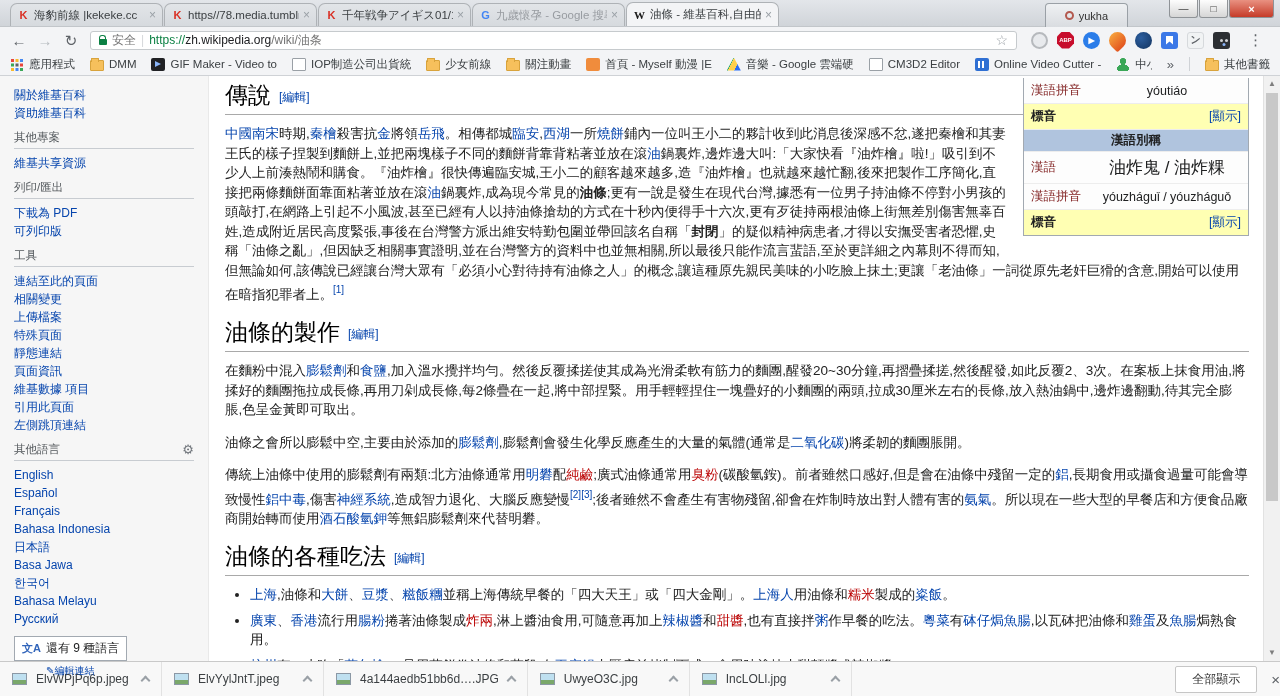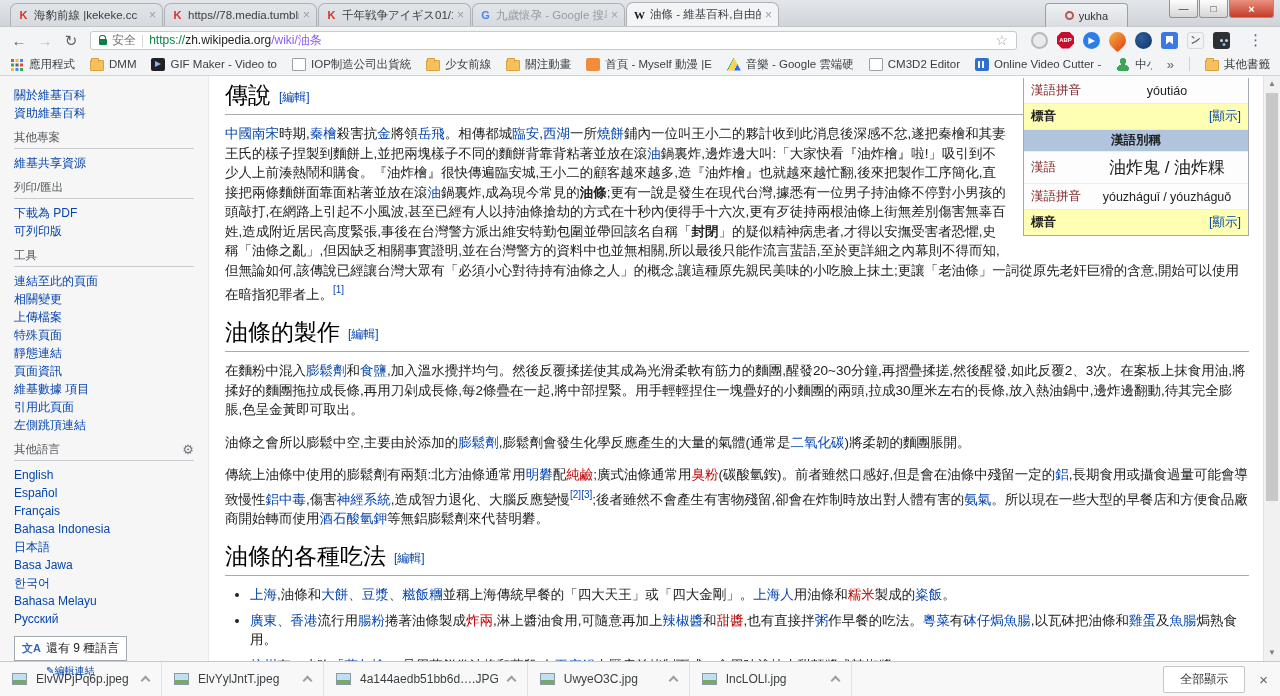--- a/index.html
+++ b/index.html
@@ -25,21 +25,21 @@
   .navbar{height:26px;background:#f3f4f6;display:flex;align-items:center;padding:0 8px;gap:4px}
   .nav-ico{font-size:15px;color:#5f6368;width:22px;text-align:center;line-height:1}
   .nav-ico.fwd{color:#b7bbbf}
   .omnibox{flex:1;height:19px;background:#fff;border:1px solid #c6cacd;border-radius:3px;display:flex;align-items:center;padding:0 8px;font-size:12px;gap:5px;margin:0 4px}
   .lock{width:8px;height:6px;background:#0b8043;border-radius:1px;position:relative;margin-top:3px}
   .lock::before{content:'';position:absolute;width:5px;height:5px;border:1.5px solid #0b8043;border-bottom:none;border-radius:3px 3px 0 0;top:-4px;left:0}
   .secure{color:#737373}
   .omni-sep{color:#d5d8db}
   .url{color:#0b8043}
   .url .host{color:#202124}
-  .url .path{color:#8b5cf6}
+  .url .path{color:#737373}
   .omni-star{margin-left:auto;color:#9aa0a6;font-size:14px}
   .extensions{display:flex;gap:9px;align-items:center;margin:0 6px}
   .ext{width:17px;height:17px;border-radius:3px;display:flex;align-items:center;justify-content:center;font-size:8px;font-weight:bold;color:#fff;position:relative}
   .ext-graycircle{background:#e8eaed;border:2px solid #b6b9bd;border-radius:50%}
   .ext-abp{background:#c70d2c;clip-path:polygon(29% 0,71% 0,100% 29%,100% 71%,71% 100%,29% 100%,0 71%,0 29%);font-size:6px}
   .ext-rocket{background:#2b7de9;border-radius:50%;font-size:8px}
   .ext-flame{background:linear-gradient(#f6a13c,#e2541f);border-radius:50% 50% 50% 2px;transform:rotate(-45deg)}
   .ext-globe{background:radial-gradient(circle at 35% 35%,#2c5e9e,#12335f);border-radius:50%}
   .ext-bookmarkblue{background:#3b78e7}
   .ext-bookmarkblue::after{content:'';width:7px;height:9px;background:#fff;clip-path:polygon(0 0,100% 0,100% 100%,50% 68%,0 100%)}
@@ -105,21 +105,21 @@
   .sb-arrow{height:16px;color:#7e7e7e;font-size:8px;text-align:center;line-height:16px}
   .sb-arrow.down{position:absolute;bottom:0;left:0;right:0}
   .sb-thumb{position:absolute;top:17px;height:408px;left:2px;right:2px;background:#c8c8c8}
 
   
   .dlbar{height:35px;background:#f8f8f8;border-top:1px solid #c9c9c9;display:flex;align-items:center;font-size:12px;color:#3c4043}
   .dl-item{display:flex;align-items:center;gap:9px;padding:15px 12px;height:100%;border-right:1px solid #e2e2e2;min-width:162px;cursor:pointer}
   .dl-ico{width:15px;height:12px;background:linear-gradient(#bfe0f0 55%,#7aa86b 55%);border:1px solid #8b98a5;flex:0 0 15px}
   .dl-name{flex:1;overflow:hidden;white-space:nowrap}
   .dl-chev{width:7px;height:7px;border-top:2px solid #9aa0a6;border-right:2px solid #9aa0a6;transform:rotate(-45deg);margin-top:3px}
-  .dl-right{margin-left:auto;display:flex;align-items:center;gap:14px;padding-right:12px}
+  .dl-right{margin-left:auto;display:flex;align-items:center;gap:14px;}
   .show-all{border:1px solid #c6c6c6;background:#fff;padding:4px 16px;font-size:12px;color:#333;border-radius:2px;cursor:pointer}
   .dl-close{color:#5f6368;font-size:15px;cursor:pointer}
 </style>
 </head>
 <body>
 
 <div class="titlebar">
   <div id="tab-strip" style="display:flex;align-items:flex-end;height:100%">
       <div class="tab">
         <span class="fav fav-k">K</span>

